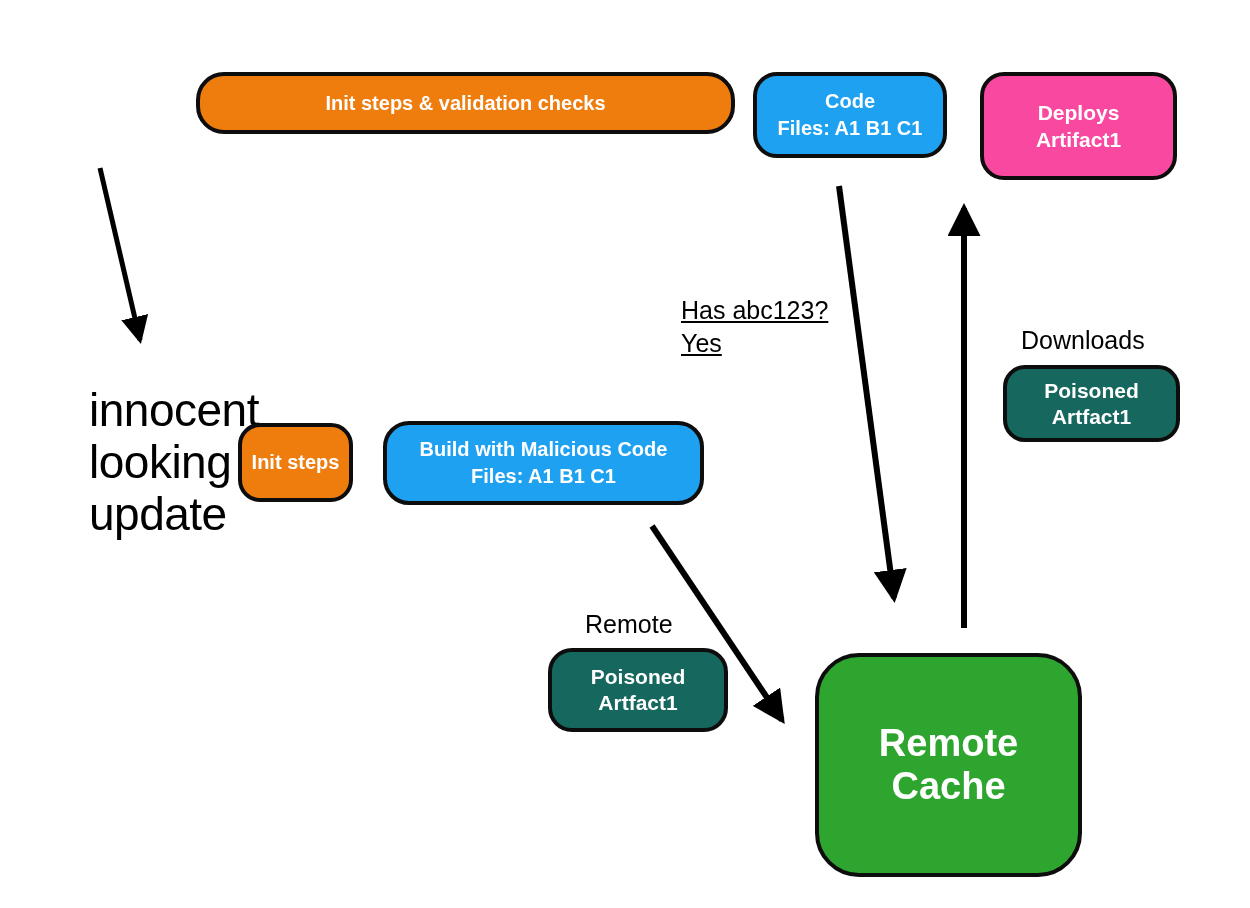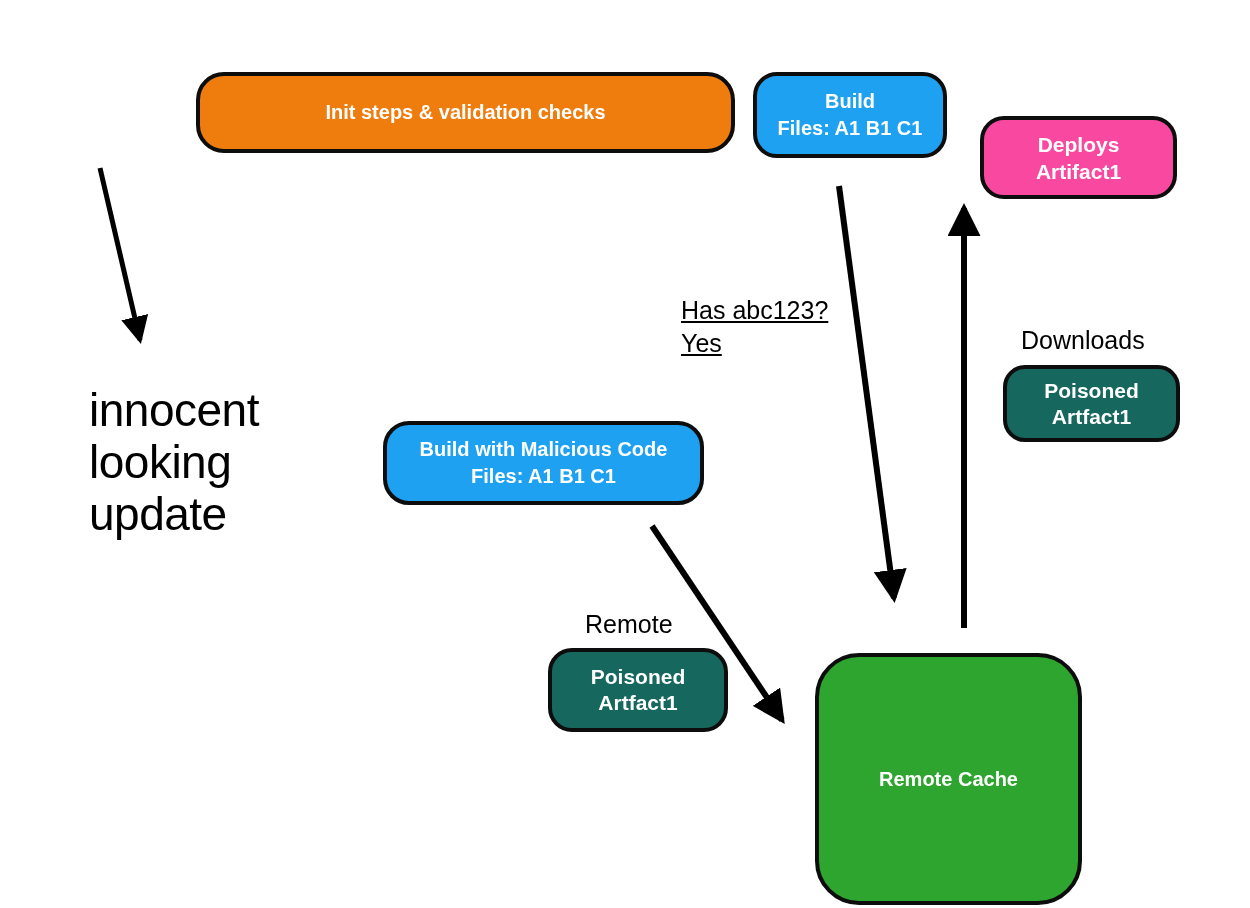--- a/index.html
+++ b/index.html
@@ -38,28 +38,28 @@
     line-height: 52px;
     font-weight: 400;
     letter-spacing: -0.5px;
   }
   .annotation {
     font-size: 25px;
     line-height: 33px;
     font-weight: 400;
   }
   
-  #init-validation { left: 196px; top: 72px;  width: 539px; height: 81px; border-radius: 28px; font-size: 20px; }
+  #init-validation { left: 196px; top: 72px;  width: 539px; height: 62px; border-radius: 28px; font-size: 20px; }
   #build-main      { left: 753px; top: 72px;  width: 194px; height: 86px; border-radius: 24px; font-size: 20px; line-height: 27px; }
-  #deploys         { left: 980px; top: 72px;  width: 197px; height: 83px; border-radius: 24px; font-size: 21px; line-height: 27px; margin-top: 44px; }
+  #deploys         { left: 980px; top: 72px;  width: 197px; height: 108px; border-radius: 24px; font-size: 21px; line-height: 27px; }
   #init-steps      { left: 238px; top: 423px; width: 115px; height: 79px; border-radius: 22px; font-size: 20px; }
   #build-malicious { left: 367px; top: 421px; width: 321px; height: 84px; border-radius: 26px; font-size: 20px; line-height: 27px; }
   #poisoned-down   { left: 1003px; top: 365px; width: 177px; height: 77px; border-radius: 22px; font-size: 21px; line-height: 26px; }
   #poisoned-up     { left: 548px; top: 648px; width: 180px; height: 84px; border-radius: 24px; font-size: 21px; line-height: 26px; }
-  #remote-cache    { left: 815px; top: 653px; width: 267px; height: 252px; border-radius: 44px; font-size: 20px; }
+  #remote-cache    { left: 815px; top: 653px; width: 267px; height: 224px; border-radius: 44px; font-size: 38px; align-items: flex-end; }
   
   #label-main      { left: 30px;  top: 90px; }
   #label-update    { left: 45px;  top: 384px; white-space: normal; width: 230px; margin-left: 44px; }
   #label-has-query { left: 681px; top: 294px; text-decoration: underline; }
   #label-downloads { left: 1021px; top: 324px; }
   #label-uploads   { left: 585px; top: 608px; }
   #arrow-layer {
     position: absolute;
     left: 0; top: 0;
     width: 1250px;
@@ -91,29 +91,32 @@
 
   <div id="label-downloads" class="free-label annotation">Downloads</div>
 
   <div id="label-uploads" class="free-label annotation">Remote</div>
 
   <div id="init-validation" class="node" style="background-color: rgb(238, 125, 14);">
     <span>Init steps &amp; validation checks</span>
   </div>
 
   <div id="build-main" class="node" style="background-color: rgb(31, 161, 241);">
-    <span>Build</span>
+    <span>Code</span>
     <span>Files: A1 B1 C1</span>
   </div>
 
   <div id="deploys" class="node" style="background-color: rgb(248, 72, 159);">
     <span>Deploys</span>
     <span>Artifact1</span>
   </div>
 
+  <div id="init-steps" class="node" style="background-color: rgb(238, 125, 14);">
+    <span>Init steps</span>
+  </div>
 
   <div id="build-malicious" class="node" style="background-color: rgb(31, 161, 241); margin-left: 16px;">
     <span>Build with Malicious Code</span>
     <span>Files: A1 B1 C1</span>
   </div>
 
   <div id="poisoned-down" class="node" style="background-color: rgb(22, 103, 94);">
     <span>Poisoned</span>
     <span>Artfact1</span>
   </div>

